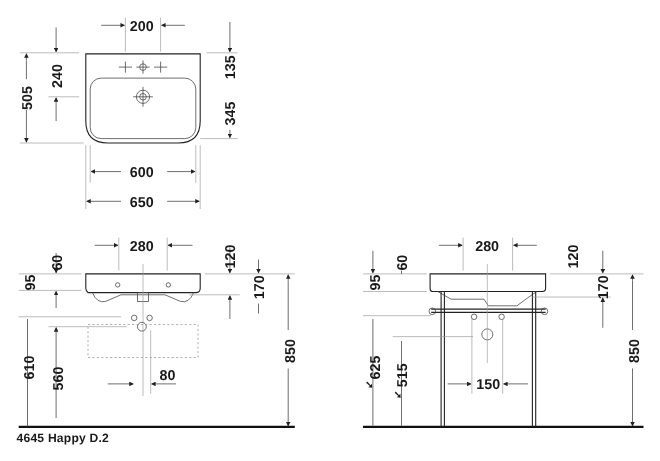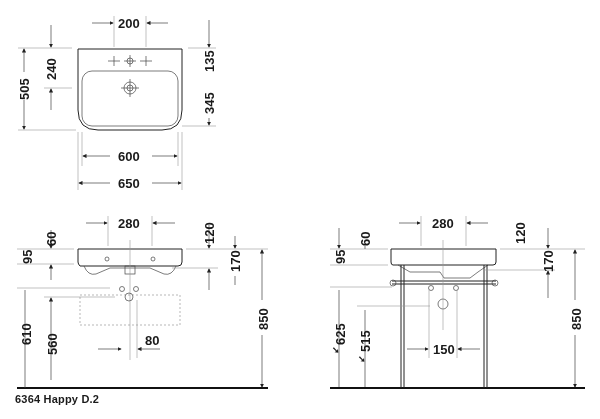--- a/index.html
+++ b/index.html
@@ -192,13 +192,13 @@
     <text class="dim" transform="translate(553,272) rotate(-90)">170</text>
     <line class="thin" x1="548" y1="298" x2="548" y2="271" marker-end="url(#ar)"></line>
 
     <line class="thin" x1="575" y1="255" x2="575" y2="250" marker-end="url(#ar)"></line>
     <line class="thin" x1="575" y1="255" x2="575" y2="300"></line>
     <line class="thin" x1="575" y1="335" x2="575" y2="387" marker-end="url(#ar)"></line>
     <text class="dim" transform="translate(581,330) rotate(-90)">850</text>
   </g>
 </svg>
 
-<div class="caption">6364 Happy D.2</div>
+<div class="caption">4645 Happy D.2</div>
 
 </body></html>

